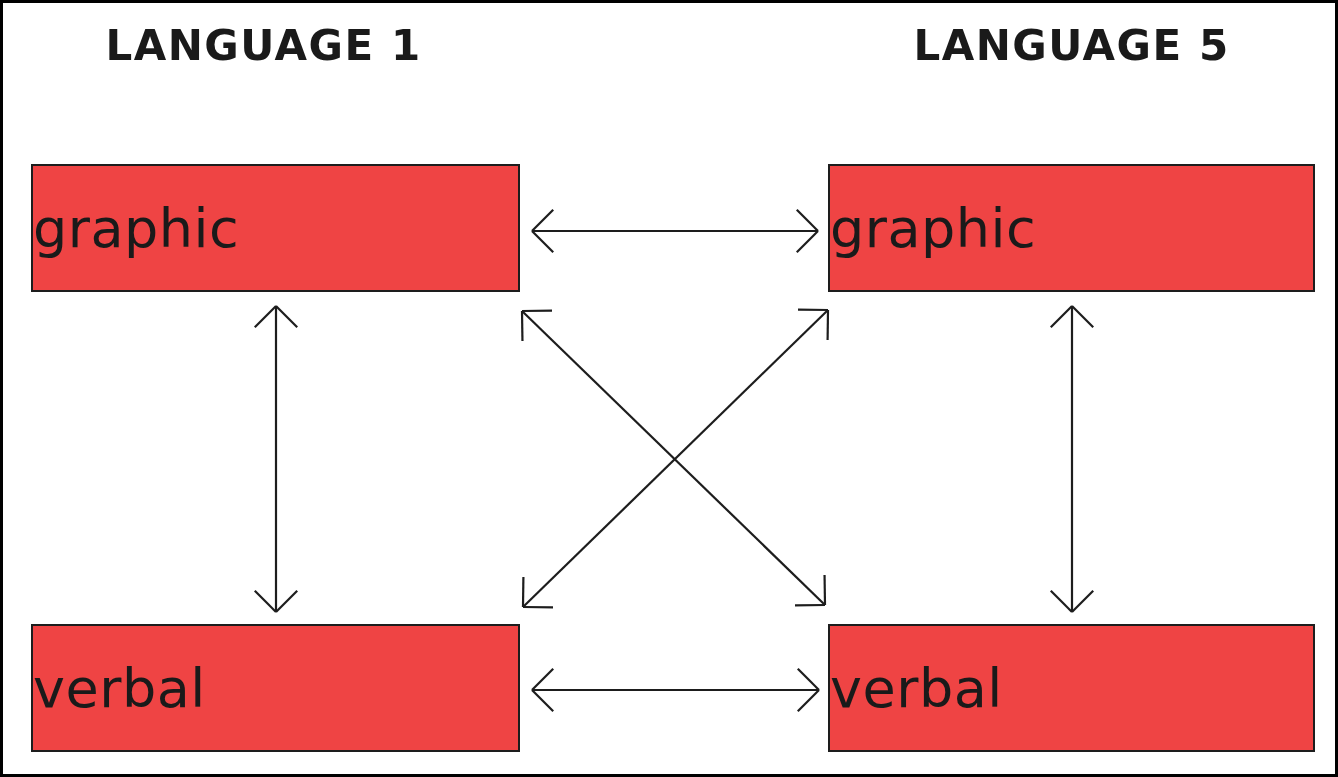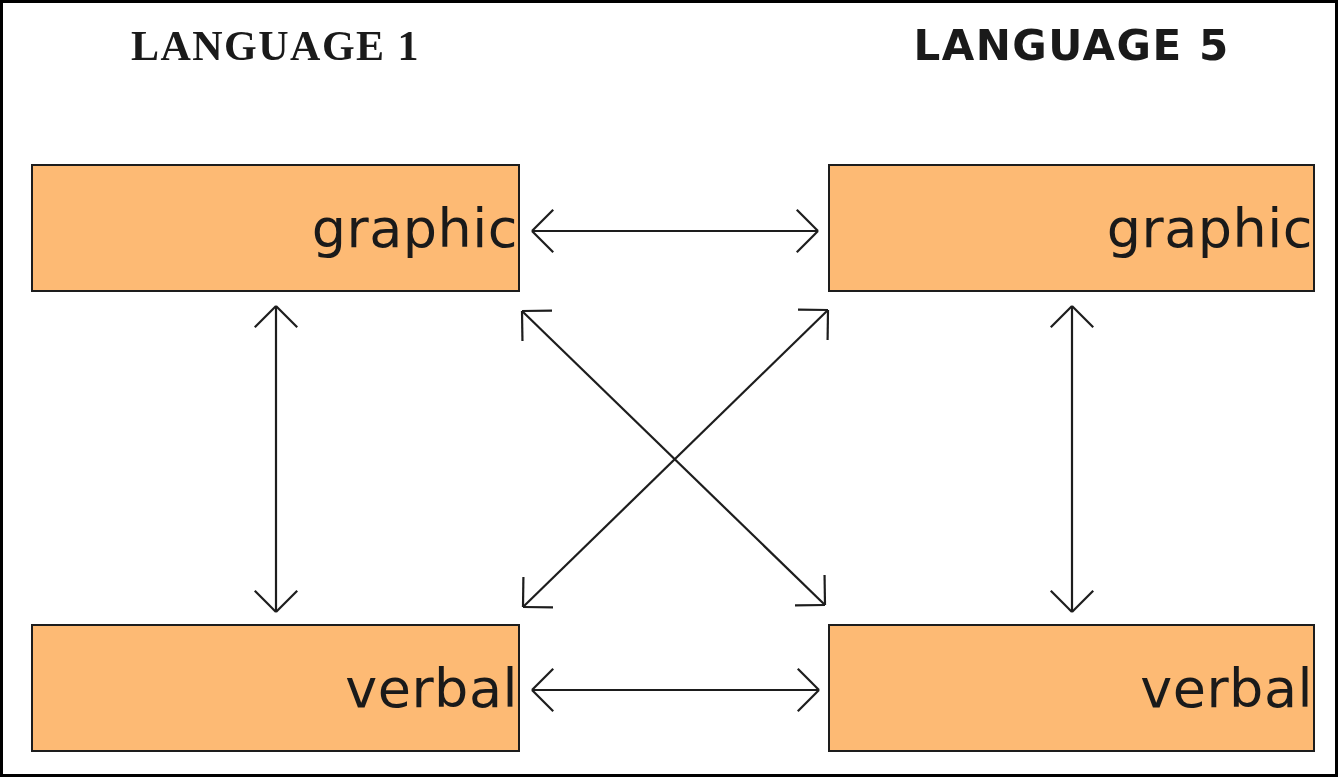--- a/index.html
+++ b/index.html
@@ -22,30 +22,30 @@
     top: 20px;
     height: 46px;
     line-height: 46px;
     text-align: center;
     font-size: 42px;
     font-weight: bold;
     letter-spacing: 1.5px;
     color: #1a1a1a;
     white-space: nowrap;
   }
-  .heading-left  { left: 28px;  width: 489px; font-family: Liberation Serif, serif; }
+  .heading-left  { left: 16px;  width: 489px; }
   .heading-right { left: 825px; width: 487px; }
   .node-box {
     position: absolute;
     box-sizing: border-box;
     border: 2.5px solid #1d1d1d;
-    background: #fdba74;
+    background: #ef4444;
     display: flex;
     align-items: center;
-    justify-content: flex-end;
+    justify-content: flex-start;
   }
   .node-box span {
     font-size: 54px;
     font-weight: 400;
     color: #1a1a1a;
     letter-spacing: 0.5px;
   }
   .box-tl { left: 28px;  top: 161px; width: 489px; height: 128px; }
   .box-tr { left: 825px; top: 161px; width: 487px; height: 128px; }
   .box-bl { left: 28px;  top: 621px; width: 489px; height: 128px; }

